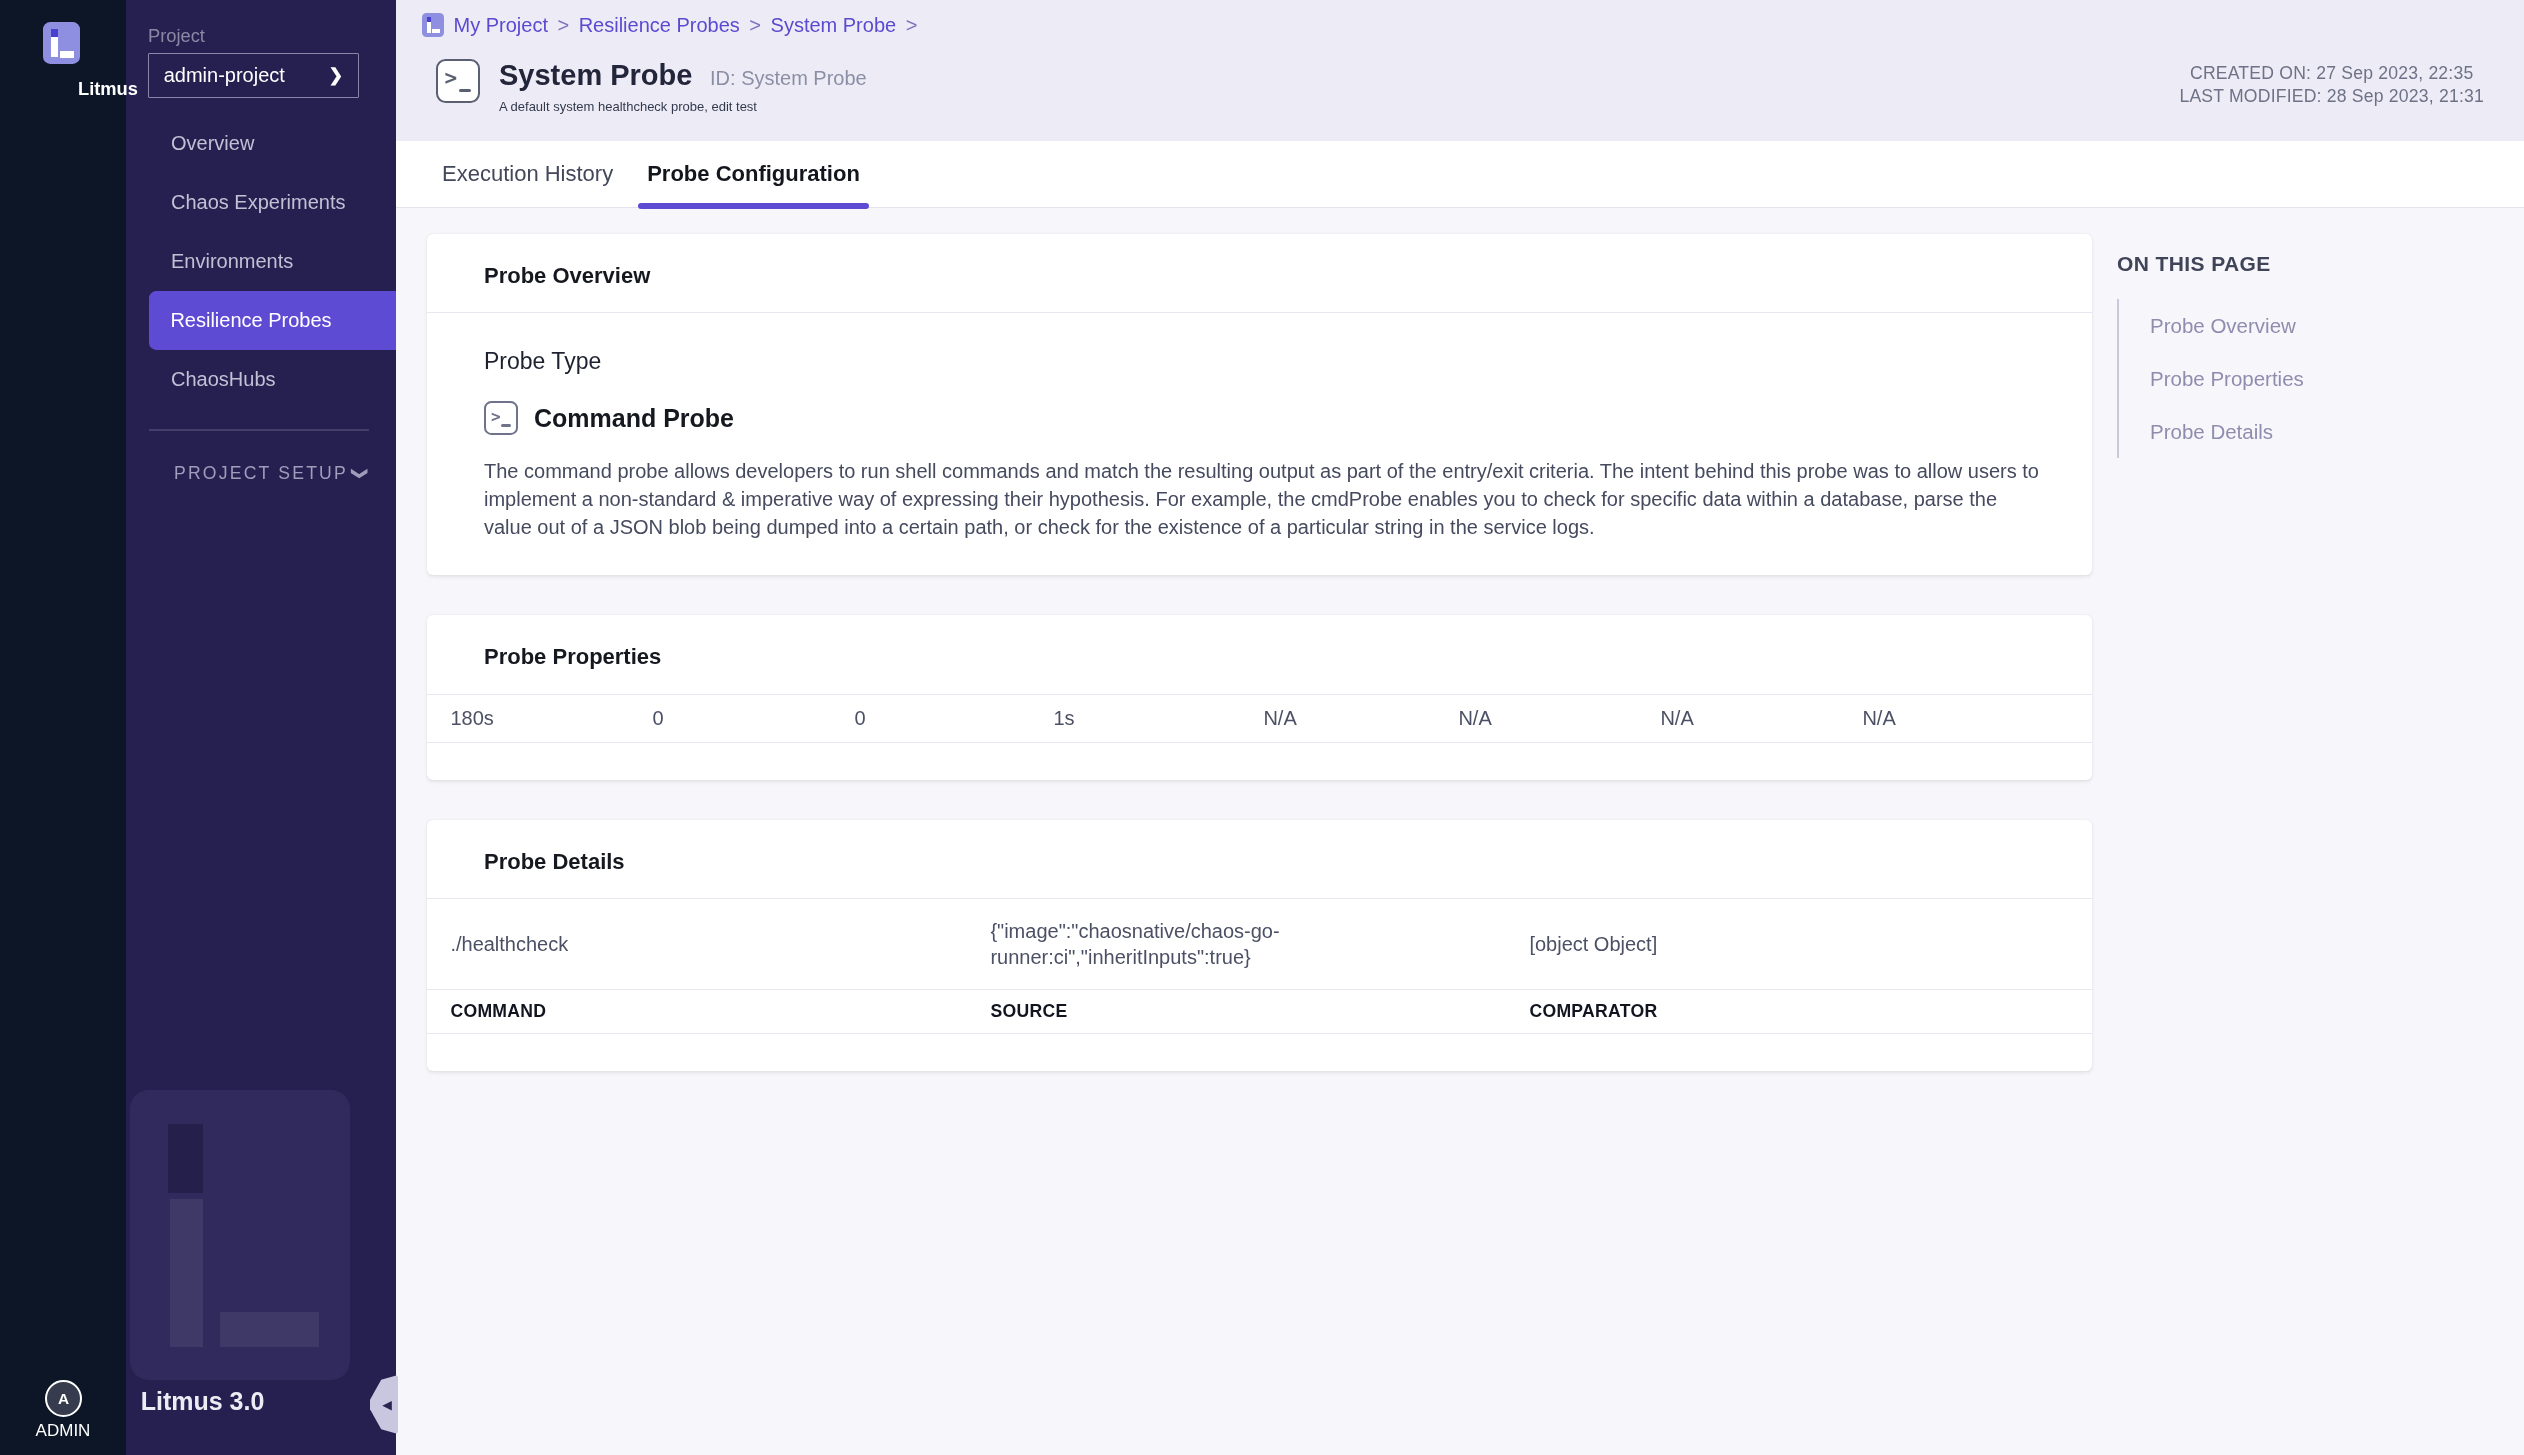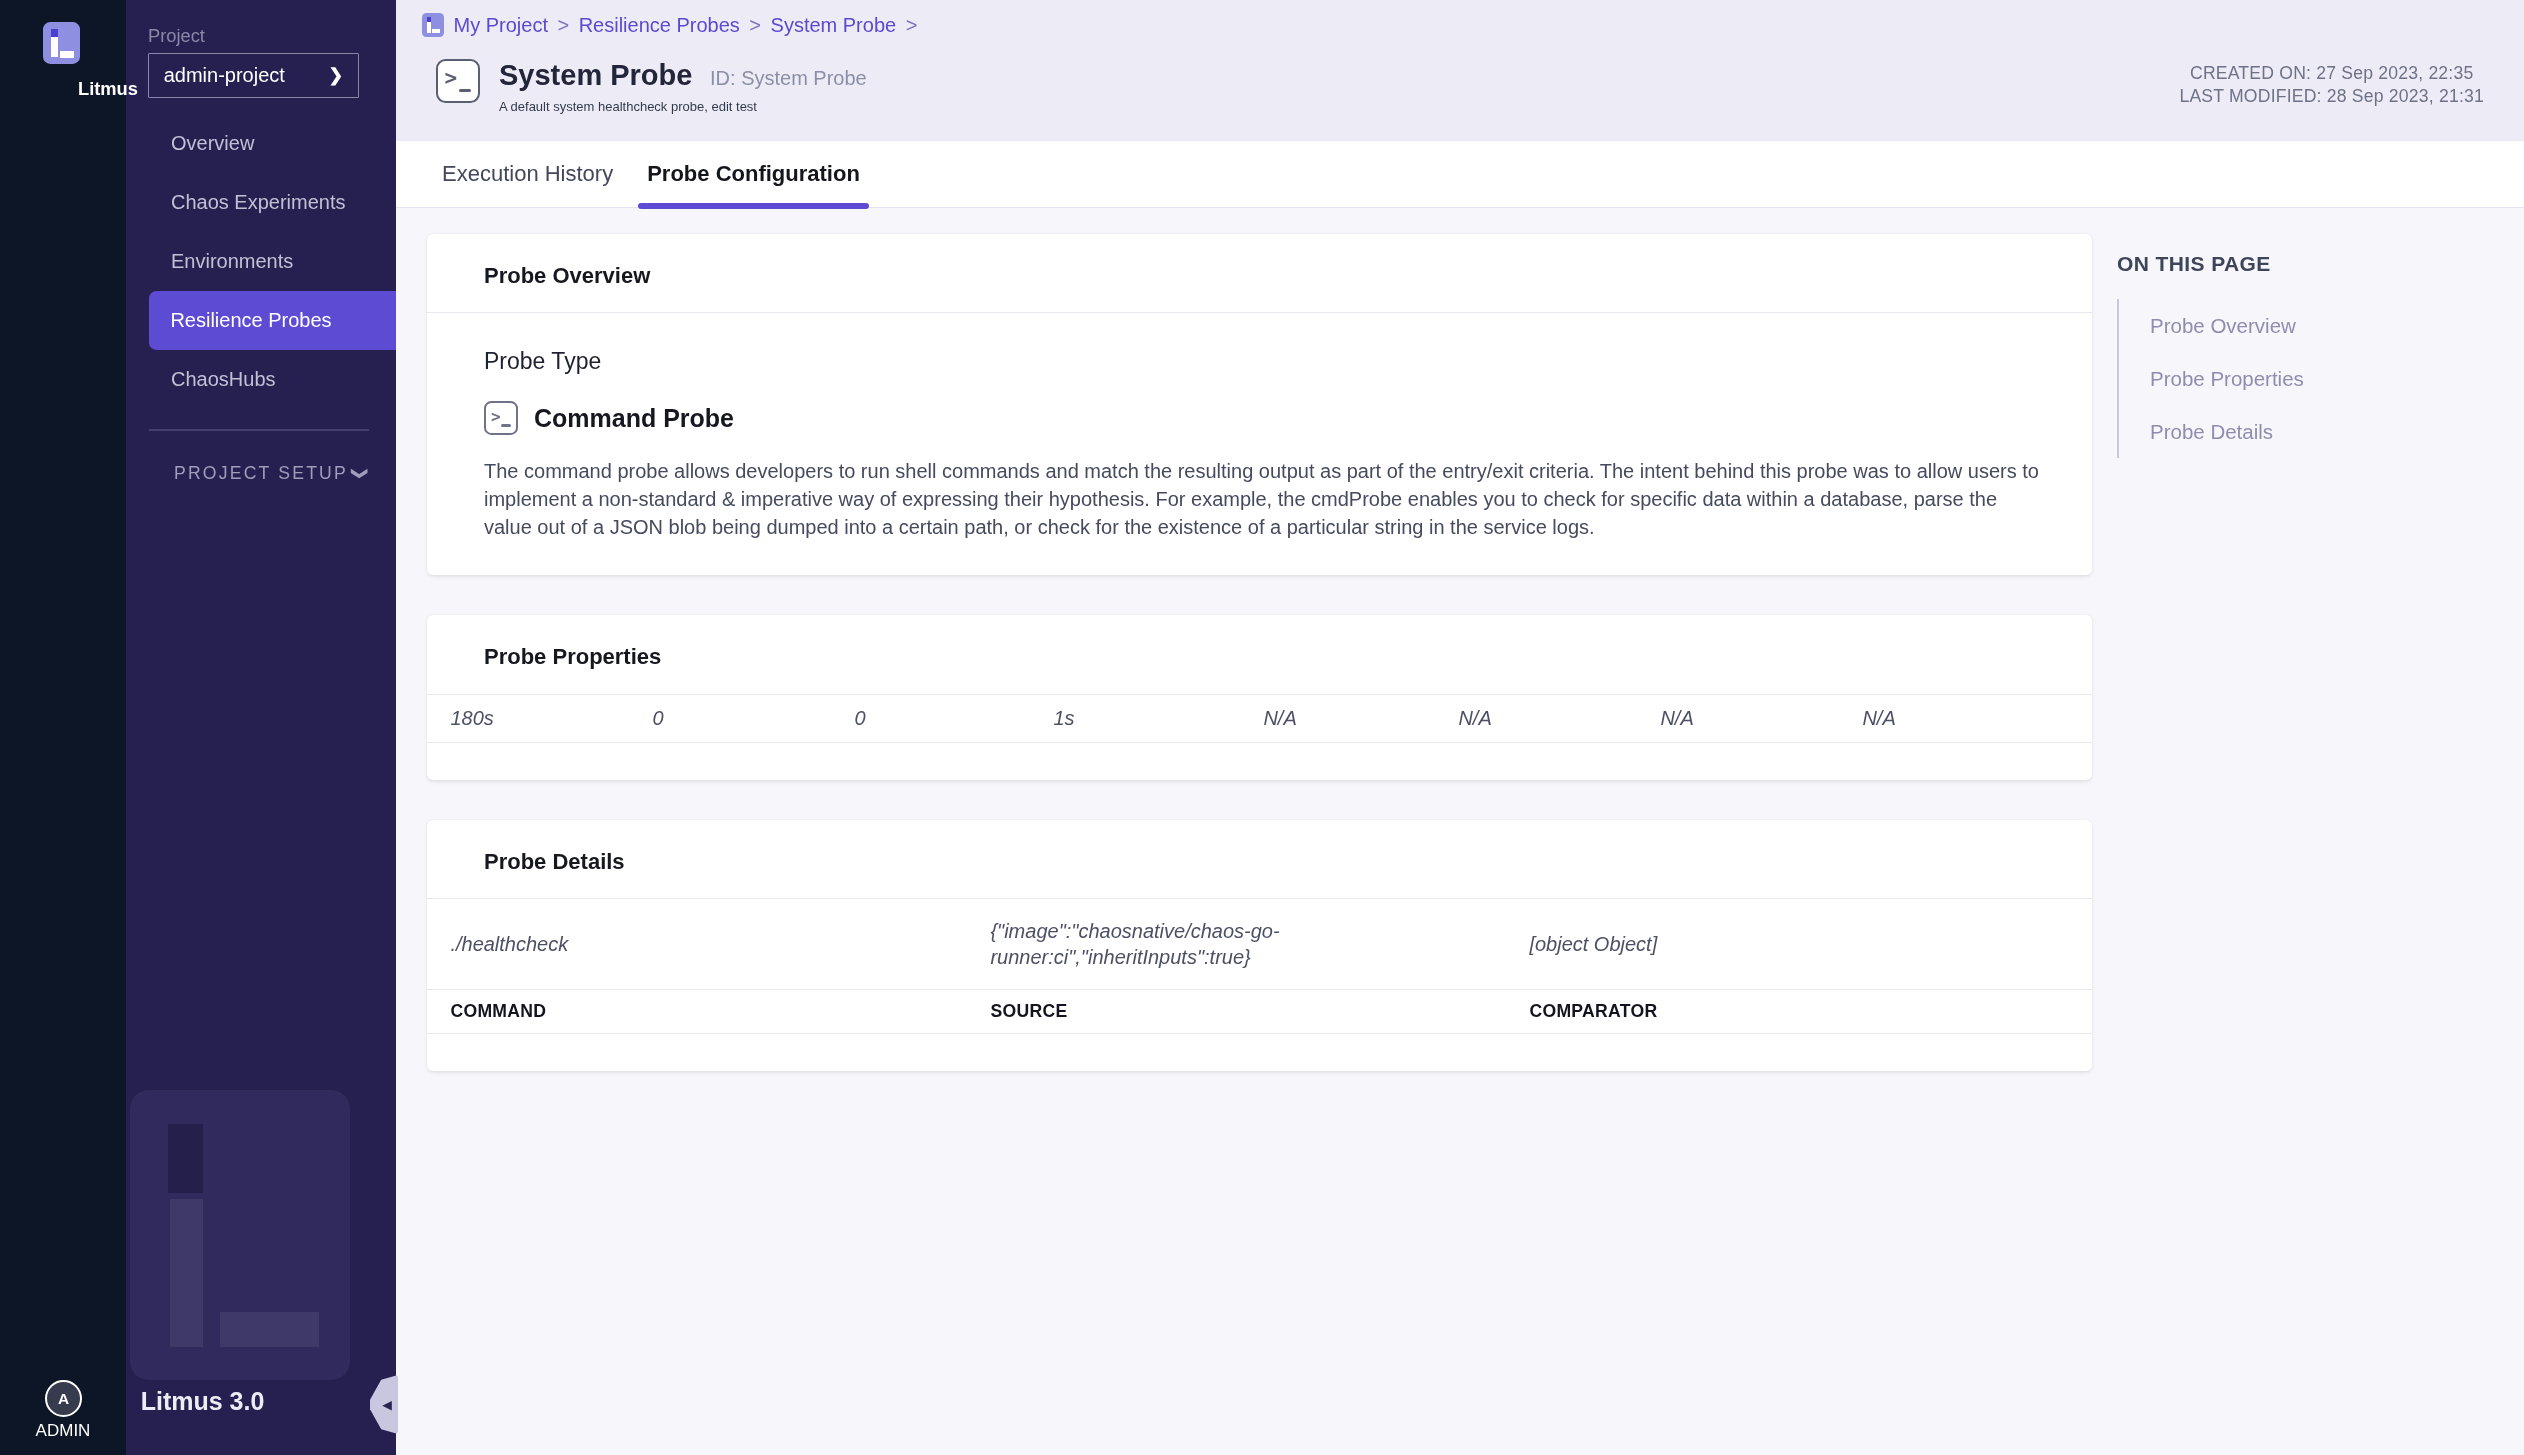--- a/index.html
+++ b/index.html
@@ -78,21 +78,21 @@
   .card-body{padding:35px 47px 34px 57px;}
   .probe-type-label{font-size:23px;color:#1e2130;margin-bottom:26px;}
   .cmd-row{display:flex;align-items:center;gap:16px;margin-bottom:22px;}
   .cmd-title{font-size:25px;font-weight:700;color:#16181f;}
   .probe-desc{font-size:20px;line-height:28px;color:#454a5e;}
 
   .t-row{display:flex;align-items:center;padding:0 23.4px;border-bottom:1.5px solid var(--divider);}
   .t-head{height:67px;}
   .t-head .cell{font-size:17.6px;font-weight:700;color:#121420;letter-spacing:0.3px;}
   .t-vals{height:48px;}
-  .t-vals .cell{font-size:20px;color:var(--value);font-style:italic;}
+  .t-vals .cell{font-size:20px;color:var(--value);}
   .props .c0{flex:none;width:202px;} .props .c1{flex:none;width:202px;} .props .c2{flex:none;width:199px;}
   .props .c3{flex:none;width:210px;} .props .c4{flex:none;width:195px;} .props .c5{flex:none;width:202px;}
   .props .c6{flex:none;width:202px;} .props .c7{flex:1;}
   .card-foot{height:37px;}
   .det-head{height:44px;}
   .det-vals{min-height:91px;align-items:center;padding-top:5.9px;padding-bottom:5.9px;}
   .details .c0{flex:none;width:540px;} .details .c1{flex:none;width:539px;} .details .c2{flex:1;}
   .src-val{max-width:333px;line-height:26px;word-wrap:break-word;}
 
   .on-this-page{position:absolute;left:1721px;top:252px;width:308px;}

